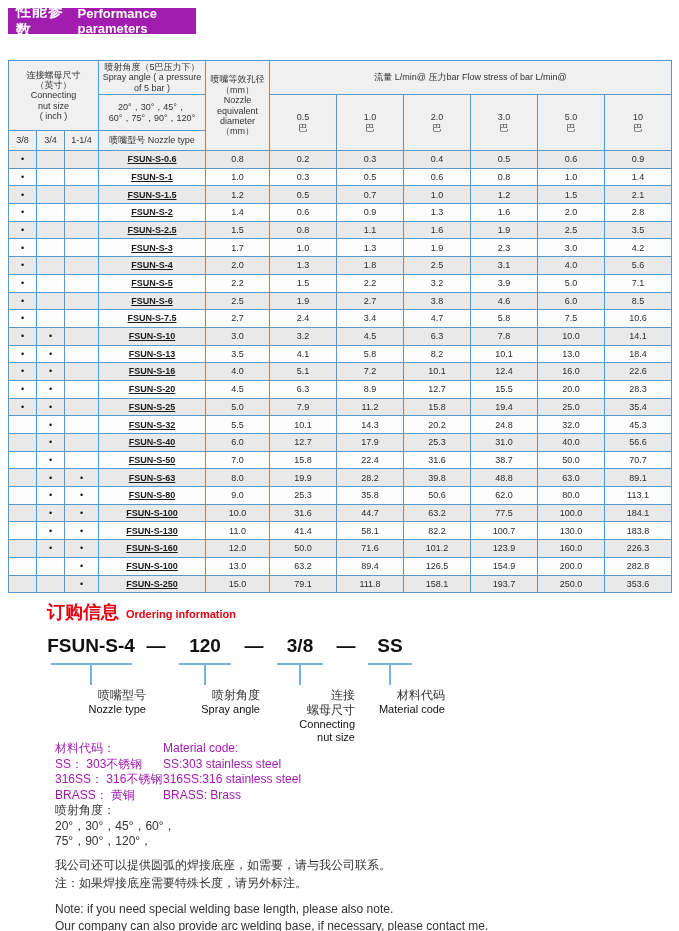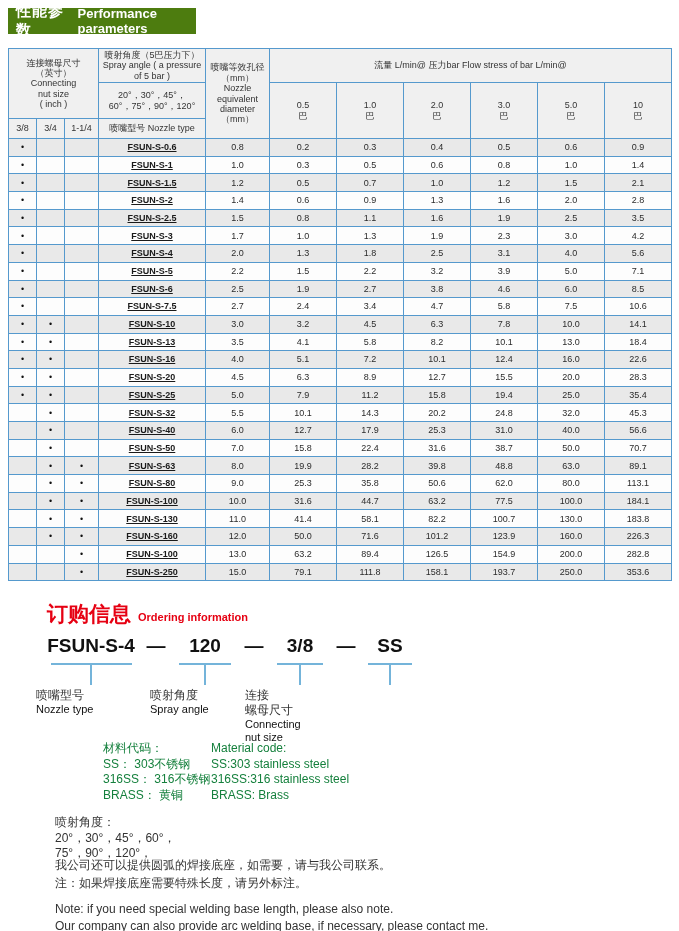--- a/index.html
+++ b/index.html
@@ -1,64 +1,64 @@
 <!DOCTYPE html>
 <html><head>
 <meta charset="utf-8">
 <style>
   * { margin:0; padding:0; box-sizing:border-box; }
   html,body { width:679px; background:#fff; font-family:"Liberation Sans","DejaVu Sans",sans-serif; color:#2b2b2b; }
   body { width:679px; height:931px; position:relative; overflow:hidden; }
 
   
   .title-bar { position:absolute; left:8px; top:8px; width:188px; height:26px;
-    background:#4d7c0f; color:#fff; display:flex; align-items:center; padding-left:8px; gap:12px; }
+    background:#a21caf; color:#fff; display:flex; align-items:center; padding-left:8px; gap:12px; }
   .title-bar .cn { font-size:15px; font-weight:bold; letter-spacing:1px; }
   .title-bar .en { font-size:13px; font-weight:bold; }
 
   
-  table.params { position:absolute; left:8px; top:48px; width:664px;
+  table.params { position:absolute; left:8px; top:60px; width:664px;
     border-collapse:collapse; table-layout:fixed; }
   table.params th, table.params td {
     border:1px solid #5599cd; text-align:center; vertical-align:middle;
     font-size:9px; line-height:1.15; padding:1px 0; }
   table.params th { background:#f0f0f0; font-weight:normal; white-space:pre-line; color:#333; }
   table.params .row1 th { height:32px; }
   table.params .row2 th { height:36px; }
   table.params .row3 th { height:20px; }
   td.dot-cell { font-size:13px; line-height:6px; color:#111; }
   td.model-cell { font-weight:bold; color:#1a1a1a;text-decoration:underline; }
   tr.odd td { background:#e9e9e9; }
   tr.even td { background:#fdfdfd; }
   tbody tr { height:17.7px; }
   th.flow-head { font-size:9.5px; }
 
   
   .order-title { position:absolute; left:47px; top:600px; color:#e60012; display:flex; align-items:baseline; gap:7px; }
-  .order-title .cn { font-size:21px; font-weight:bold; }
+  .order-title .cn { font-size:18px; font-weight:bold; }
   .order-title .en { font-size:11px; font-weight:bold; }
 
   .order-diagram { position:absolute; left:46px; top:633px; display:flex; align-items:flex-start; }
   .order-col { display:flex; flex-direction:column; align-items:center; position:relative; }
   .order-col .code { font-size:19px; font-weight:bold; color:#111; line-height:26px; white-space:nowrap; }
   .order-dash { font-size:19px; font-weight:bold; color:#111; line-height:26px; width:40px; text-align:center; }
   .bracket { margin-top:4px; display:flex; flex-direction:column; align-items:center; width:100%; }
   .bracket .h { height:2px; background:#74b4da; width:90%; }
   .bracket .v { width:2px; height:20px; background:#74b4da; }
-  .order-labels { margin-top:3px; text-align:left; width:110px; margin-left:-10px; margin-right:-10px; }
+  .order-labels { margin-top:3px; text-align:right; width:110px; margin-left:-10px; margin-right:-10px; }
   .order-labels .cn { font-size:12px; color:#333; white-space:pre-line; line-height:1.25; }
   .order-labels .en { font-size:11px; font-weight:normal; color:#111; white-space:pre-line; line-height:1.2; }
   .w1{width:90px;} .w2{width:58px;} .w3{width:52px;} .w4{width:48px;}
 
   
-  .materials { position:absolute; left:55px; top:741px; display:flex; font-size:12px; line-height:15.5px; color:#15803d;margin-left:48px; }
+  .materials { position:absolute; left:55px; top:741px; display:flex; font-size:12px; line-height:15.5px; color:#a21caf; }
   .materials .col-cn { width:108px; }
   .materials .col-en { }
   .spray-block { position:absolute; left:55px; top:803px; display:flex; font-size:12px; line-height:15.5px; color:#333; }
-  .spray-block .col-cn { width:153px;margin-top:12px; }
+  .spray-block .col-cn { width:153px; }
   .notes { position:absolute; left:55px; top:857px; font-size:12px; color:#333; }
   .notes .cn-lines { line-height:17.5px; margin-bottom:9px; }
   .notes .en-lines { line-height:16.5px; }
   .pline { white-space:nowrap; }
 </style>
 </head>
 <body>
 
 <div class="title-bar">
   <span class="cn">性能参数</span>
@@ -490,20 +490,24 @@
 nut size</div>
     </div>
   </div>
   <div class="order-dash">—</div>
   <div class="order-col w4">
     <div class="code">SS</div>
     <div class="bracket">
         <div class="h"></div>
         <div class="v"></div>
       </div>
+    <div class="order-labels">
+      <div class="cn">材料代码</div>
+      <div class="en">Material code</div>
+    </div>
   </div>
 </div>
 
 <div class="materials">
   <div class="col-cn">
     <div class="pline">材料代码：</div>
     <div class="pline">SS： 303不锈钢</div>
     <div class="pline">316SS： 316不锈钢</div>
     <div class="pline">BRASS： 黄铜</div>
   </div>

